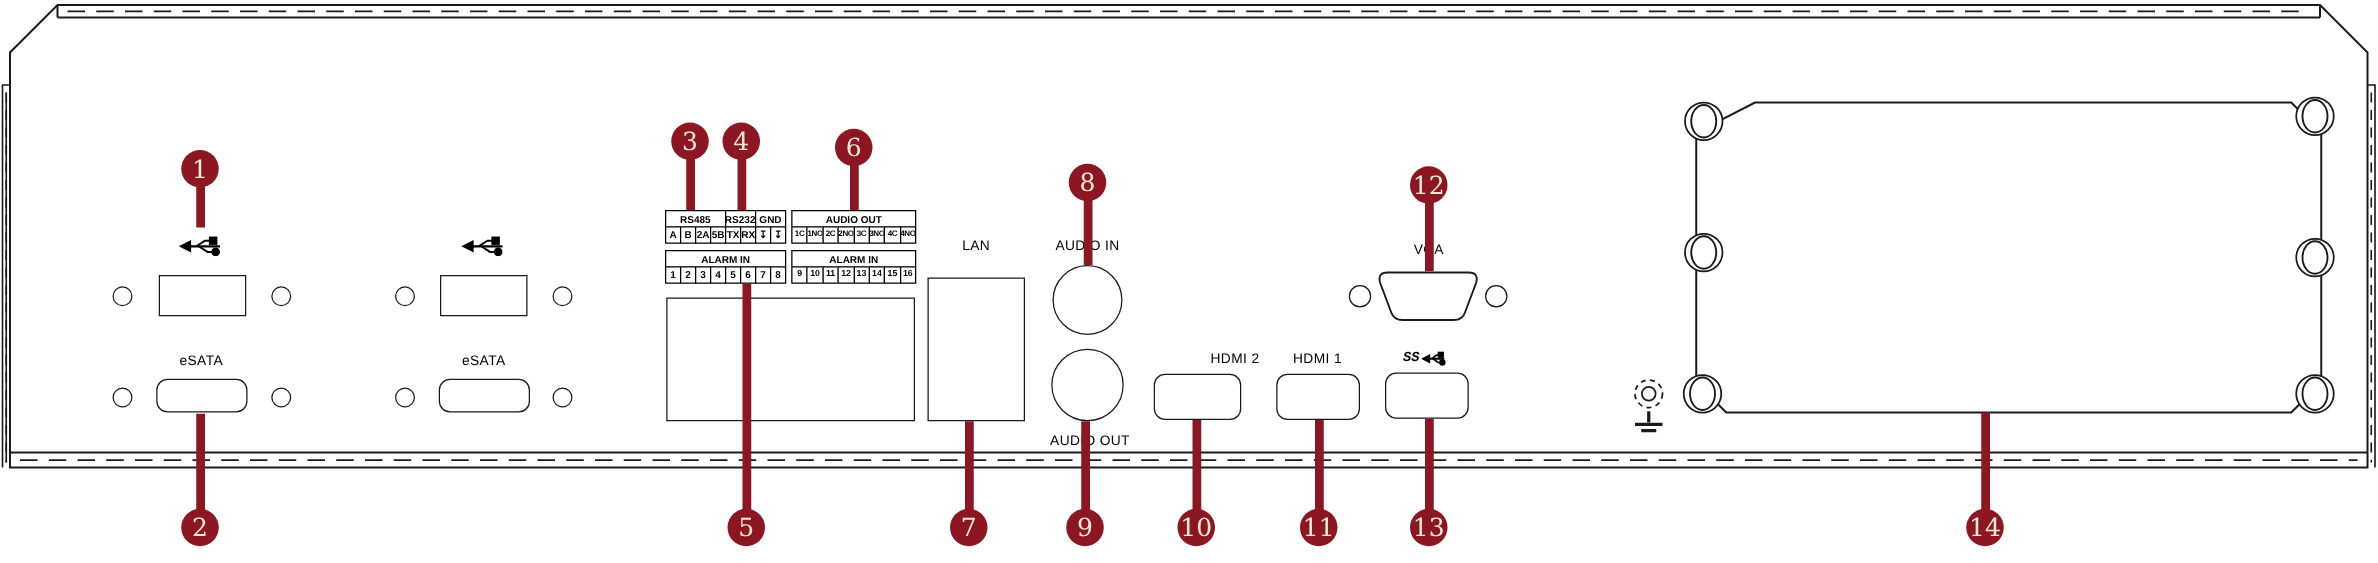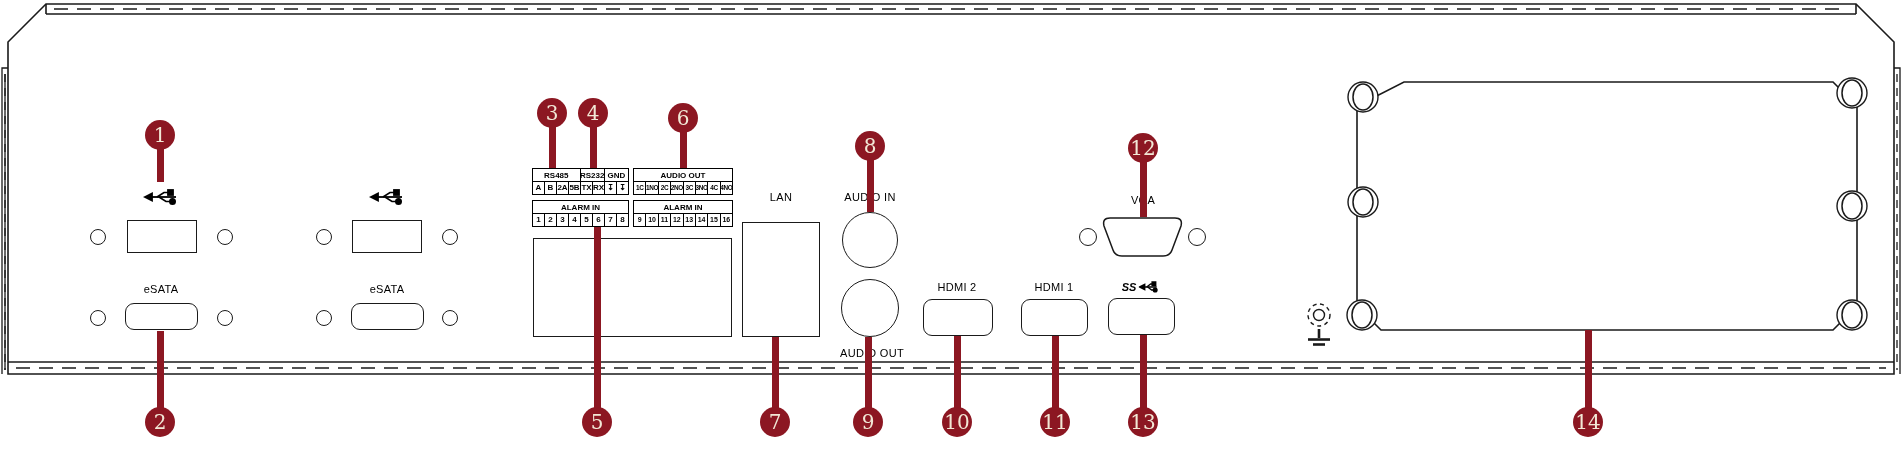--- a/index.html
+++ b/index.html
@@ -8,21 +8,21 @@
   #chassis-svg{position:absolute;left:0;top:0;z-index:1;}
   .port{position:absolute;border:1.5px solid #1a1a1a;background:#fff;box-sizing:border-box;z-index:2;}
   .rounded{border-radius:9px;}
   .circle-port{position:absolute;border:1.5px solid #1a1a1a;border-radius:50%;background:#fff;box-sizing:border-box;z-index:2;}
   .screw{position:absolute;width:16px;height:16px;border:1.4px solid #1a1a1a;border-radius:50%;
          background:#fff;box-sizing:border-box;z-index:2;}
   .screw.sm{width:18px;height:18px;}
   .lbl{position:absolute;transform:translate(-50%,-50%);font-weight:normal;font-size:11px;
        letter-spacing:.3px;color:#000;white-space:nowrap;z-index:3;}
   .icon-wrap{position:absolute;transform:translate(-50%,-50%);z-index:3;display:flex;align-items:center;gap:2px;}
-  .ss-text{font-weight:bold;font-style:italic;font-size:11px;color:#000;letter-spacing:0;}
+  .ss-text{font-weight:bold;font-style:italic;font-size:11px;color:#000;letter-spacing:0;font-family:Liberation Mono, monospace;}
   .stem{position:absolute;width:7px;background:#8c1722;z-index:5;}
   .callout{position:absolute;width:30px;height:30px;border-radius:50%;background:#8c1722;
            color:#f2e8d6;display:flex;align-items:center;justify-content:center;
            font-family:"DejaVu Serif",serif;font-size:20px;z-index:6;}
   .tblock{position:absolute;z-index:3;}
   .trow{display:flex;}
   .trow + .trow{margin-top:-1px;}
   .tcell{border:1px solid #000;background:#fff;box-sizing:border-box;height:14px;
          display:flex;align-items:center;justify-content:center;
          font-weight:bold;font-size:8px;color:#000;flex:1 1 0;min-width:0;}
@@ -191,21 +191,21 @@
   <div class="port" style="left:533px;top:238px;width:199px;height:99px;"></div>
 
   <div class="lbl" style="left:781px;top:197px;">LAN</div>
   <div class="port" style="left:742px;top:222px;width:78px;height:115px;"></div>
 
   <div class="lbl" style="left:870px;top:197px;">AUDIO IN</div>
   <div class="circle-port" style="left:842px;top:212px;width:56px;height:56px;"></div>
   <div class="circle-port" style="left:841px;top:279px;width:58px;height:58px;"></div>
   <div class="lbl" style="left:872px;top:353px;">AUDIO OUT</div>
 
-  <div class="lbl" style="left:957px;top:287px;">HDMI 2</div>
+  <div class="lbl" style="left:988px;top:287px;">HDMI 2</div>
   <div class="port rounded" style="left:923px;top:299px;width:70px;height:37px;"></div>
   <div class="lbl" style="left:1054px;top:287px;">HDMI 1</div>
   <div class="port rounded" style="left:1021px;top:299px;width:67px;height:37px;"></div>
   <div class="icon-wrap" style="left:1140px;top:287px;">
     <span class="ss-text">SS</span>
     <svg width="20" height="12" viewBox="0 0 20 12">
       <g stroke="#000" stroke-width="1.5" fill="#000">
         <path d="M1,6 L6,3.5 L6,8.5 Z"></path>
         <path d="M5,6 H18" fill="none"></path>
         <path d="M8,6 L12,3 H14" fill="none" stroke-width="1.3"></path>

